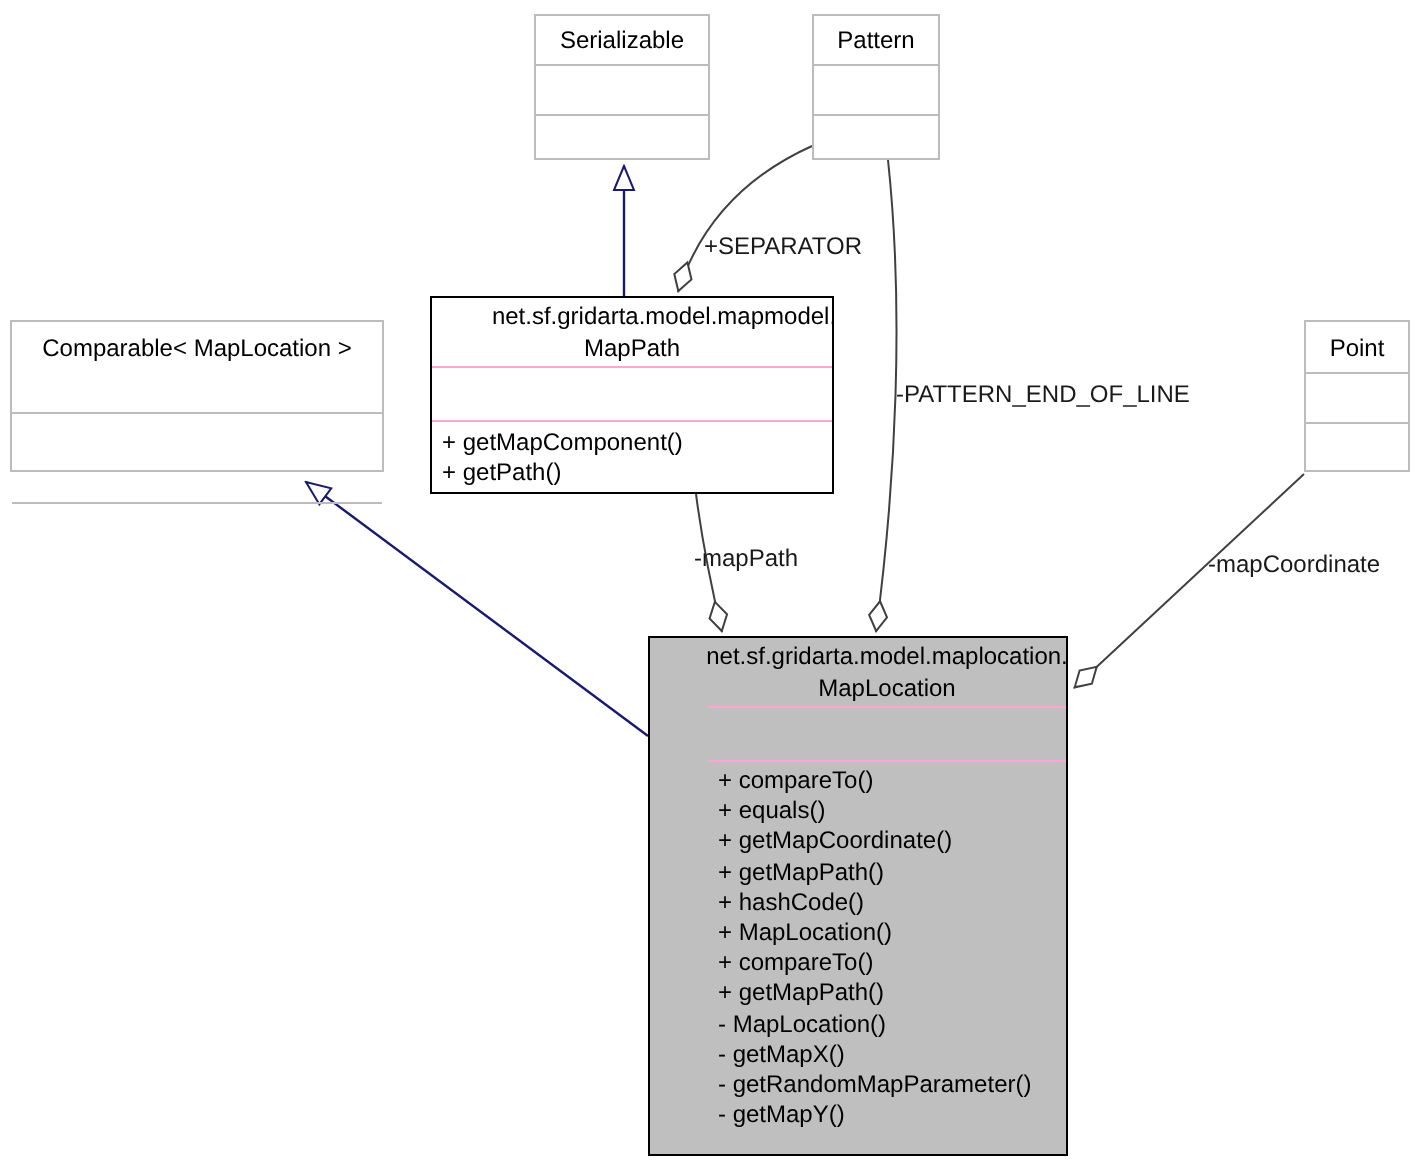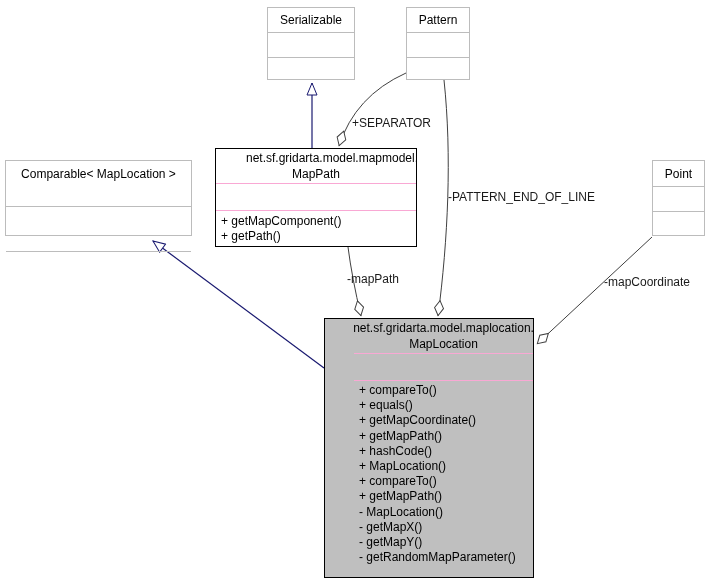--- a/index.html
+++ b/index.html
@@ -138,18 +138,18 @@
         <div class="m">+ compareTo()</div>
         <div class="m">+ equals()</div>
         <div class="m">+ getMapCoordinate()</div>
         <div class="m">+ getMapPath()</div>
         <div class="m">+ hashCode()</div>
         <div class="m">+ MapLocation()</div>
         <div class="m">+ compareTo()</div>
         <div class="m">+ getMapPath()</div>
         <div class="m">- MapLocation()</div>
         <div class="m">- getMapX()</div>
+        <div class="m">- getRandomMapParameter()</div>
         <div class="m">- getMapY()</div>
-        <div class="m">- getRandomMapParameter()</div>
       </div>
   </div>
 
 </div>
 
 </body></html>

